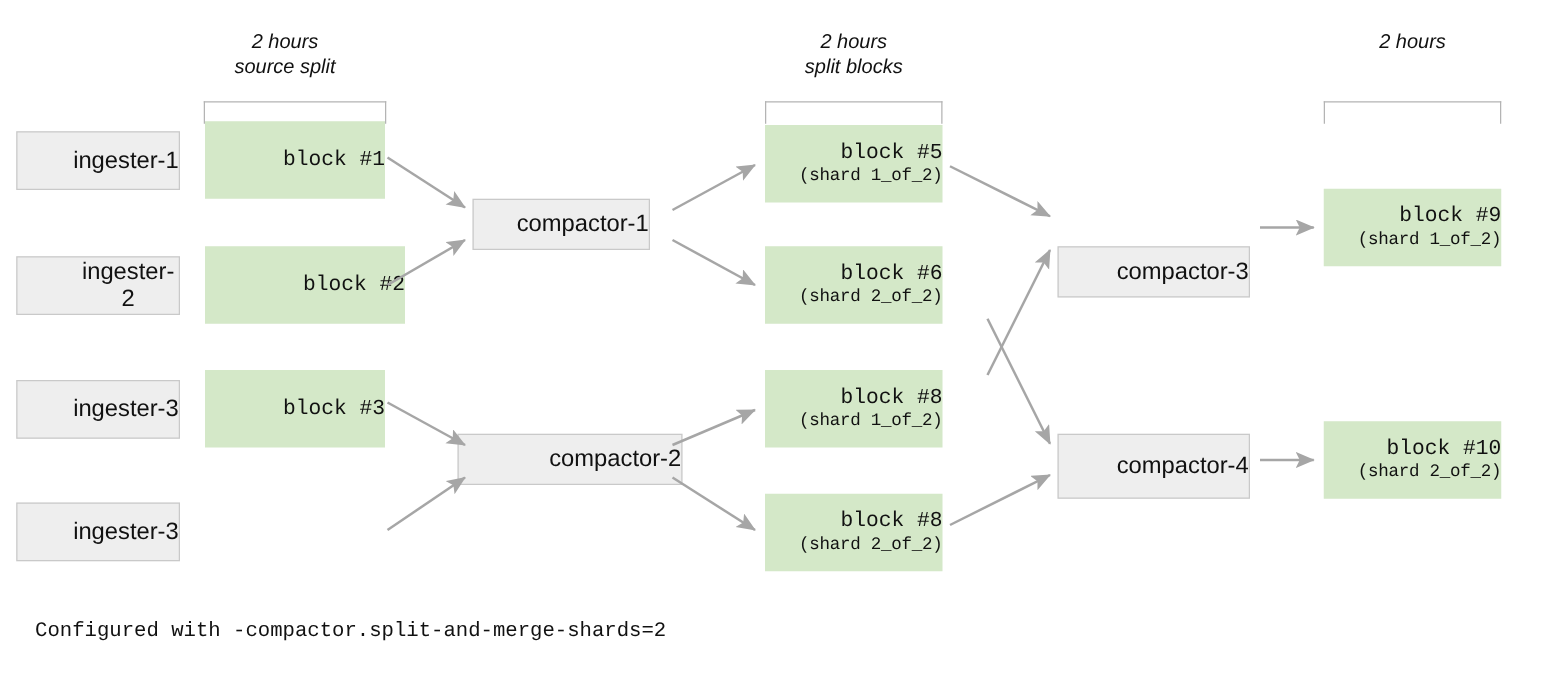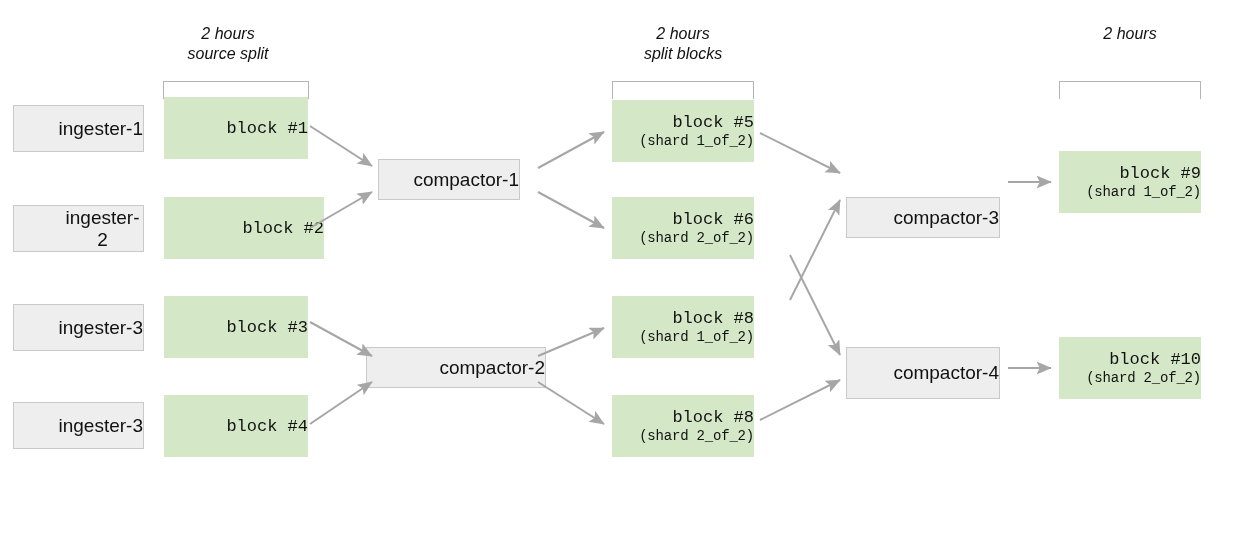--- a/index.html
+++ b/index.html
@@ -131,23 +131,20 @@
 
   <div class="node green" style="left:164px; top:97px; width:144px; height:62px;">
     <span>block #1</span>
   </div>
   <div class="node green" style="left:164px; top:197px; width:160px; height:62px;">
     <span>block #2</span>
   </div>
   <div class="node green" style="left:164px; top:296px; width:144px; height:62px;">
     <span>block #3</span>
   </div>
-  <div class="node green" style="left:164px; top:395px; width:144px; height:62px;">
-    <span>block #4</span>
-  </div>
 
   <div class="node gray" style="left:378px; top:159px; width:142px; height:41px;">
     <span>compactor-1</span>
   </div>
   <div class="node gray" style="left:366px; top:347px; width:180px; height:41px;">
     <span>compactor-2</span>
   </div>
 
   <div class="node green" style="left:612px; top:100px; width:142px; height:62px;">
     <span>block #5</span>
@@ -213,14 +210,15 @@
       <line x1="790" y1="300" x2="840" y2="200"></line>
 
       <line x1="760" y1="420" x2="840" y2="380"></line>
 
       <line x1="1008" y1="182" x2="1051" y2="182"></line>
 
       <line x1="1008" y1="368" x2="1051" y2="368"></line>
     </g>
   </svg>
 
+  <div id="footer">Configured with -compactor.split-and-merge-shards=2</div>
 
 </div>
 
 </body></html>

